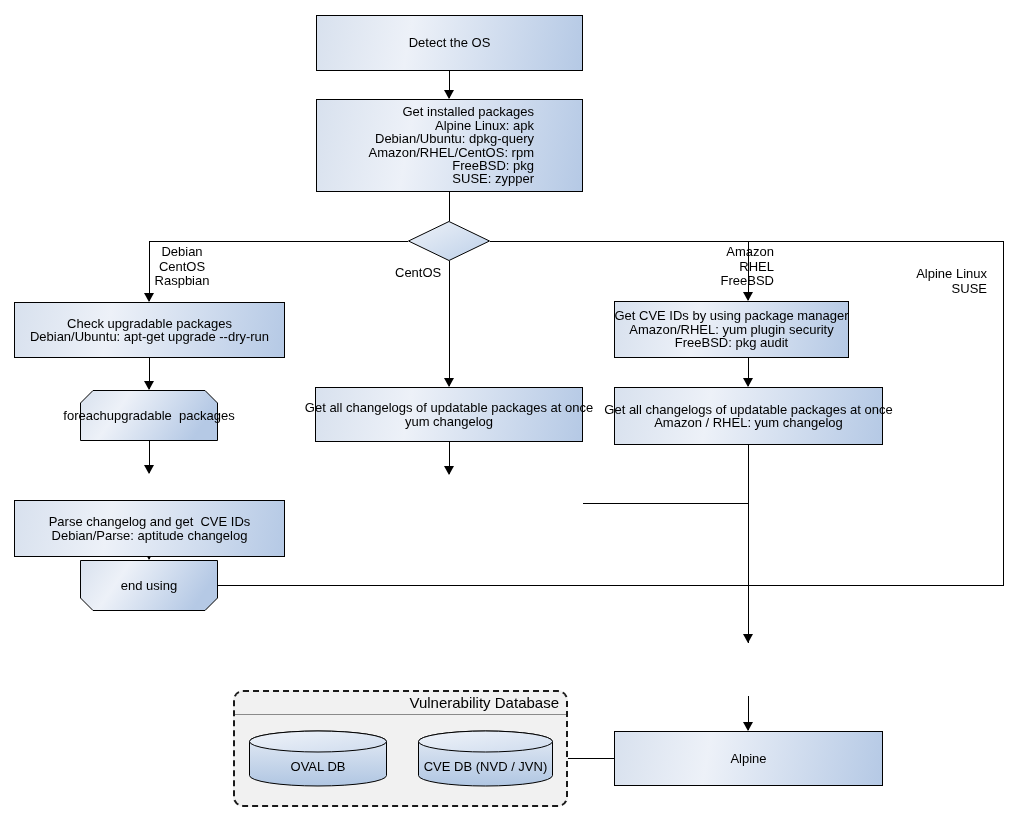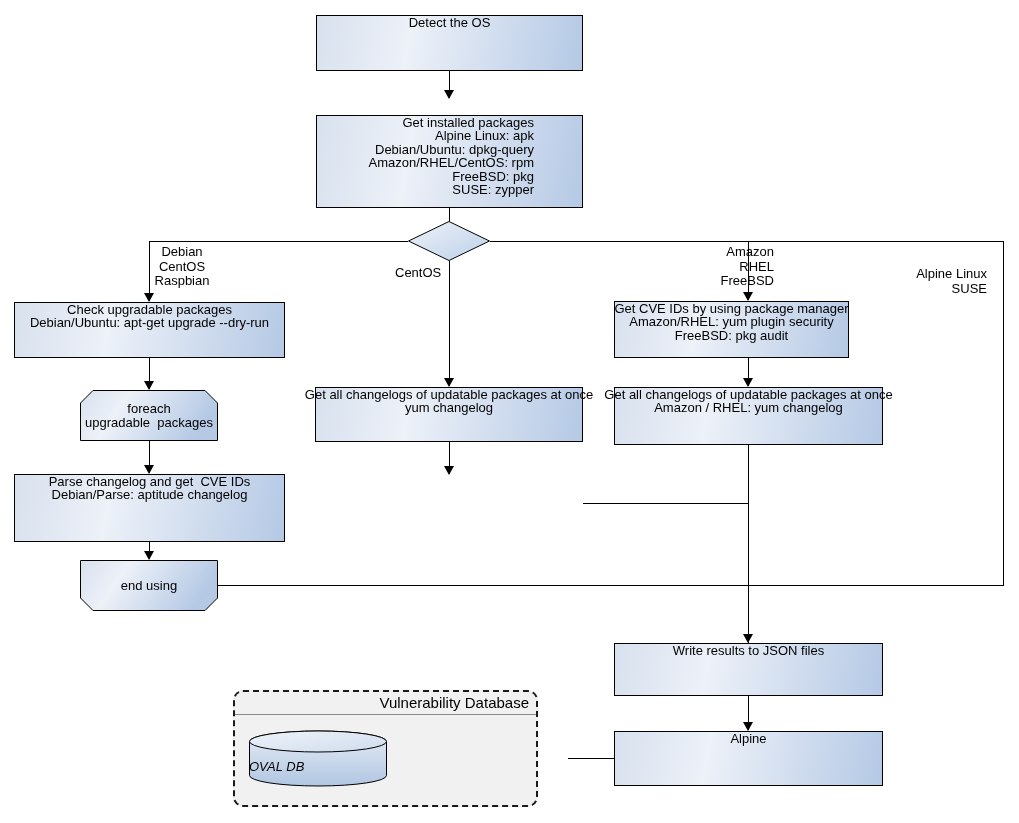--- a/index.html
+++ b/index.html
@@ -6,30 +6,30 @@
   .canvas{
     position:relative;width:1019px;height:823px;background:#fff;
     font-family:"Liberation Sans","DejaVu Sans",sans-serif;
     font-size:13px;color:#000;overflow:hidden;
   }
   
   .box{
     position:absolute;box-sizing:border-box;
     border:1px solid #000;
     background:linear-gradient(100deg,#d8e1ee 0%,#edf1f8 35%,#b5c9e5 100%);
-    display:flex;flex-direction:column;align-items:center;
-  }
-  .box.align-right{align-items:flex-end;padding-right:48px;margin-top:16px;}
+    display:flex;flex-direction:column;justify-content:center;align-items:center;
+  }
+  .box.align-right{align-items:flex-end;padding-right:48px;}
   .ln{white-space:pre;line-height:13.4px;}
   
   .shape{position:absolute;}
   .shape svg{display:block;}
   .shape .labels{
     position:absolute;left:0;top:0;right:0;bottom:0;
-    display:flex;flex-direction:column;justify-content:center;align-items:center;
+    display:flex;flex-direction:row;justify-content:center;align-items:center;
   }
   
   .hl{position:absolute;height:1px;background:#000;}
   .vl{position:absolute;width:1px;background:#000;}
   .arr{
     position:absolute;width:0;height:0;
     border-left:5px solid transparent;border-right:5px solid transparent;
     border-top:9px solid #000;
   }
   
@@ -40,21 +40,21 @@
   .dbpanel{
     position:absolute;box-sizing:border-box;
     border:2px dashed #1a1a1a;border-radius:10px;background:#f1f1f1;
   }
   .dbpanel .dbheader{
     height:22px;line-height:21px;text-align:right;padding-right:7px;
     font-size:15px;border-bottom:1px solid #8a8a8a;
   }
   .cyl-label{
     position:absolute;left:0;top:16px;right:0;bottom:0;
-    display:flex;align-items:center;font-style:italic;
+    display:flex;justify-content:center;align-items:center;
   }
   .defs-holder{position:absolute;width:0;height:0;overflow:hidden;}
 </style>
 </head>
 <body>
 
 <div class="canvas">
 
   <svg class="defs-holder" aria-hidden="true">
     <defs>
@@ -167,21 +167,21 @@
   <div class="shape" style="left:80px;top:390px;width:138px;height:51px">
     <svg width="138" height="51" viewBox="0 0 138 51">
       <polygon points="0.5,13 13,0.5 125,0.5 137.5,13 137.5,50.5 0.5,50.5" fill="url(#gBox)" stroke="#000" stroke-width="1"></polygon>
     </svg>
     <div class="labels">
       <div class="ln">foreach</div>
       <div class="ln">upgradable  packages</div>
     </div>
   </div>
 
-  <div class="box" style="left:14px;top:474px;width:271px;height:68px">
+  <div class="box" style="left:14px;top:500px;width:271px;height:57px">
     <div class="ln">Parse changelog and get  CVE IDs</div>
     <div class="ln">Debian/Parse: aptitude changelog</div>
   </div>
 
   <div class="shape" style="left:80px;top:560px;width:138px;height:51px">
     <svg width="138" height="51" viewBox="0 0 138 51">
       <polygon points="0.5,0.5 137.5,0.5 137.5,38 125,50.5 13,50.5 0.5,38" fill="url(#gBox)" stroke="#000" stroke-width="1"></polygon>
     </svg>
     <div class="labels">
       <div class="ln">end using</div>
@@ -198,36 +198,42 @@
     <div class="ln">Get CVE IDs by using package manager</div>
     <div class="ln">Amazon/RHEL: yum plugin security</div>
     <div class="ln">FreeBSD: pkg audit</div>
   </div>
 
   <div class="box" style="left:614px;top:387px;width:269px;height:58px">
     <div class="ln">Get all changelogs of updatable packages at once</div>
     <div class="ln">Amazon / RHEL: yum changelog</div>
   </div>
 
-  <div class="box" style="left:614px;top:643px;width:269px;height:53px">
-    <div class="ln">Write results to JSON files</div>
-  </div>
 
   <div class="box" style="left:614px;top:731px;width:269px;height:55px">
     <div class="ln">Alpine</div>
   </div>
 
-  <div class="dbpanel" style="left:233px;top:690px;width:305px;height:117px">
+  <div class="dbpanel" style="left:233px;top:690px;width:335px;height:117px">
     <div class="dbheader">Vulnerability Database</div>
   </div>
 
   <div class="shape" style="left:249px;top:730px;width:138px;height:57px">
     <svg width="138" height="57" viewBox="0 0 138 57">
       <path d="M0.5,11.5 A68.5,10.5 0 0 1 137.5,11.5 L137.5,45.5 A68.5,10.5 0 0 1 0.5,45.5 Z" fill="url(#gCylBody)" stroke="#000" stroke-width="1"></path>
       <ellipse cx="69" cy="11.5" rx="68.5" ry="10.5" fill="url(#gCylTop)" stroke="#000" stroke-width="1"></ellipse>
     </svg>
     <div class="cyl-label">
       <div class="ln">OVAL DB</div>
     </div>
   </div>
 
+  <div class="shape" style="left:418px;top:730px;width:135px;height:57px">
+    <svg width="135" height="57" viewBox="0 0 135 57">
+      <path d="M0.5,11.5 A67,10.5 0 0 1 134.5,11.5 L134.5,45.5 A67,10.5 0 0 1 0.5,45.5 Z" fill="url(#gCylBody)" stroke="#000" stroke-width="1"></path>
+      <ellipse cx="67.5" cy="11.5" rx="67" ry="10.5" fill="url(#gCylTop)" stroke="#000" stroke-width="1"></ellipse>
+    </svg>
+    <div class="cyl-label">
+      <div class="ln">CVE DB (NVD / JVN)</div>
+    </div>
+  </div>
 
 </div>
 
 </body></html>

